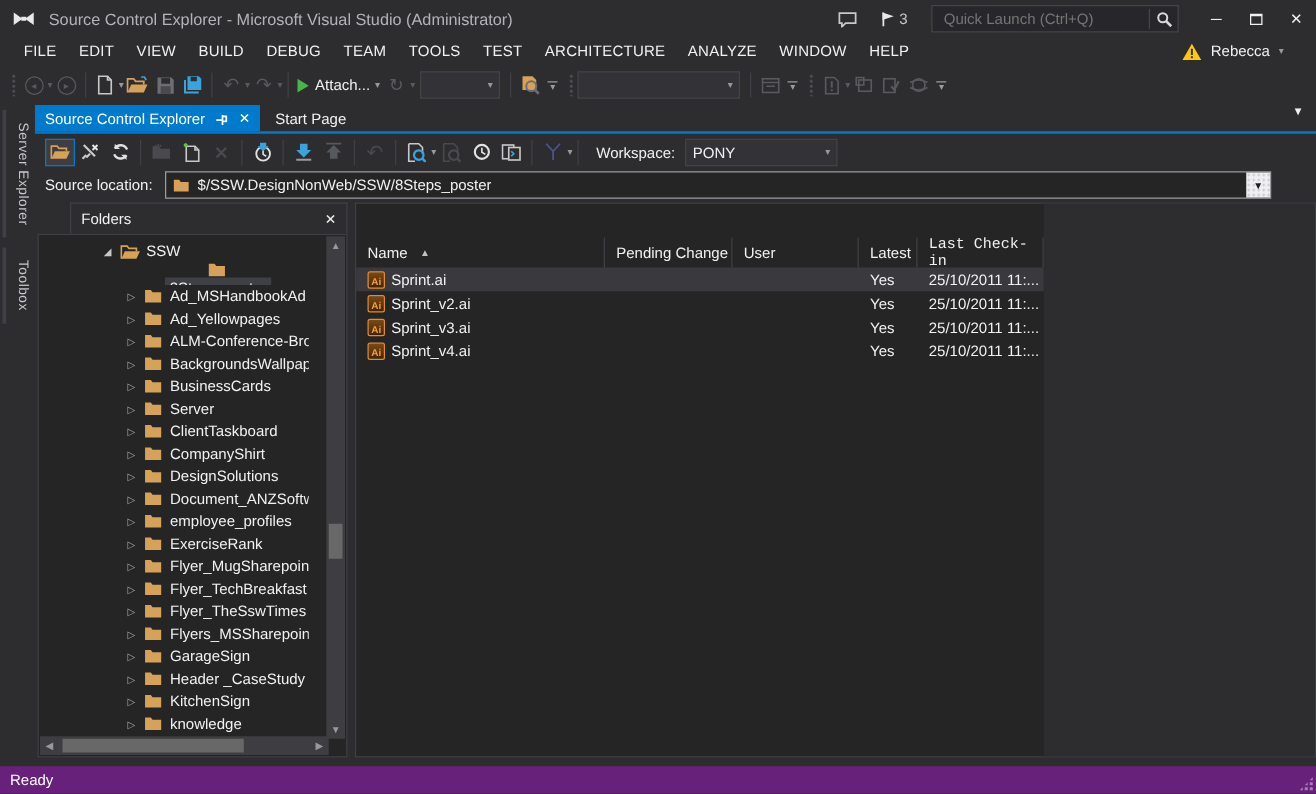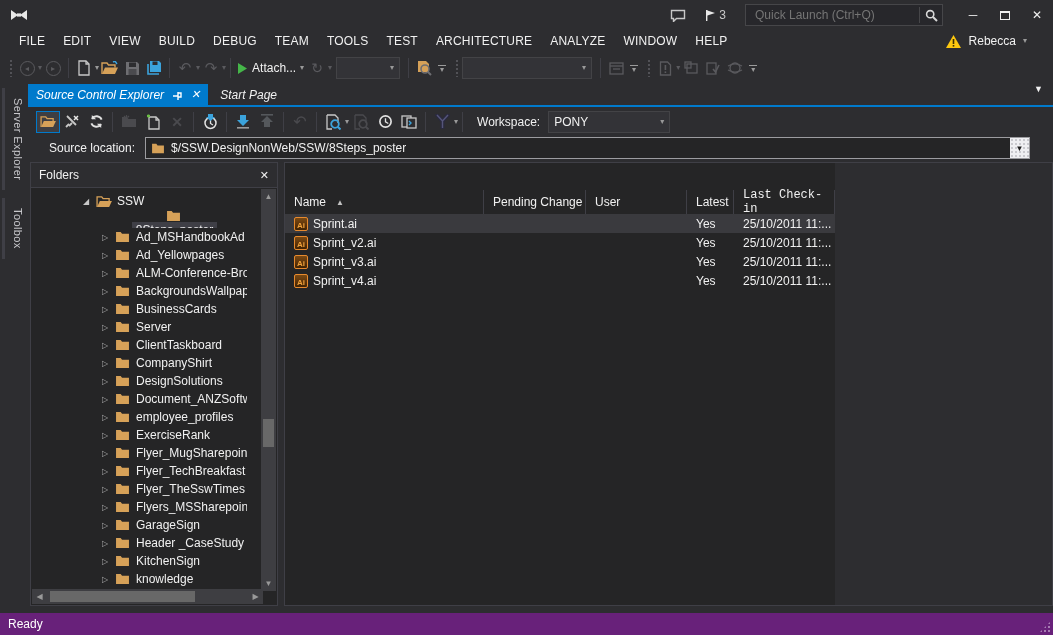--- a/index.html
+++ b/index.html
@@ -48,44 +48,44 @@
   .combo .caret { margin-left:auto; }
   .ovf { display:flex; flex-direction:column; align-items:center; color:#9B9B9B; line-height:4px; font-size:8px; padding:0 3px; }
   .ovf .bar { width:8px; height:1px; background:#9B9B9B; margin-bottom:2px; }
   #attach-label { color:#F1F1F1; margin:0 4px 0 4px; }
 
   
   #side-strip { position:absolute; left:0; top:84px; width:28px; height:522px; background:#2D2D30; }
   .side-tab { writing-mode:vertical-rl; color:#C8C8CC; font-size:11px; letter-spacing:.4px;
      padding:10px 0; margin:4px 0 8px 0; border-left:3px solid #3F3F46; width:22px; text-align:left;
      background:#2D2D30; display:block; margin-left:2px; }
-  #tabrow { position:absolute; left:28px; top:84px; width:1025px; height:23px; display:flex; align-items:flex-start; border-bottom:2px solid #007ACC;font-style:italic; }
+  #tabrow { position:absolute; left:28px; top:84px; width:1025px; height:23px; display:flex; align-items:flex-start; border-bottom:2px solid #007ACC; }
   #tab-active { background:#007ACC; color:#FFFFFF; height:21px; display:flex; align-items:center; padding:0 8px; gap:8px; }
   #tab-inactive { color:#F1F1F1; height:21px; display:flex; align-items:center; padding:0 12px; }
   .tab-glyph { font-size:10px; color:#FFFFFF; }
   #tab-overflow { margin-left:auto; margin-right:10px; color:#F1F1F1; font-size:9px; padding-bottom:5px; }
 
   
   #sce-toolbar { position:absolute; left:28px; top:109px; width:1025px; height:25px; display:flex; align-items:center; padding-left:8px; }
   .sbtn { width:24px; height:22px; display:flex; align-items:center; justify-content:center; }
   .sbtn.sel { border:1px solid #007ACC; background:#3E3E42; }
   #workspace-label { margin:0 8px 0 10px; color:#F1F1F1; }
   #workspace-combo { width:122px; }
 
   
   #srcloc-row { position:absolute; left:28px; top:134px; width:1025px; height:28px; display:flex; align-items:center; }
-  #srcloc-label { margin-left:21px; color:#F1F1F1; }
+  #srcloc-label { margin-left:8px; color:#F1F1F1; }
   #srcloc-combo { margin-left:10px; width:885px; height:22px; border:1px solid #9C9CA0; background:#252526; display:flex; align-items:center; padding-left:5px; }
   #srcloc-text { margin-left:6px; color:#F1F1F1; white-space:nowrap; overflow:hidden; }
   #srcloc-drop { margin-left:auto; width:19px; height:20px; background:#EFEFF2;
      background-image:radial-gradient(circle, #C9C9CE 1px, transparent 1.1px); background-size:4px 4px;
      display:flex; align-items:center; justify-content:center; color:#1E1E1E; font-size:8px; }
 
   
-  #folders-panel { position:absolute; left:30px; top:162px; width:248px; height:348px; }
+  #folders-panel { position:absolute; left:30px; top:162px; width:248px; height:348px;padding-left:26px; }
   #folders-header { height:25px; display:flex; align-items:center; padding:0 8px; border:1px solid #3F3F46; border-bottom:0; background:#2D2D30; }
   #folders-close { margin-left:auto; color:#F1F1F1; font-size:11px; }
   #folders-body { position:absolute; left:0; top:25px; width:248px; height:419px; background:#252526; border:1px solid #3F3F46; overflow:hidden; }
   #folder-tree { position:absolute; left:0; top:4px; width:216px; }
   .tree-row { height:18px; display:flex; align-items:center; white-space:nowrap; overflow:hidden; }
   .expander { width:13px; font-size:8px; color:#C8C8C8; flex:none; }
   .expander.hollow { color:#A8A8A8; }
   .tree-folder { flex:none; width:17px; display:flex; }
   .tree-label { padding:1px 4px; color:#F1F1F1; }
   .tree-label.selected { background:#3F3F46; }
@@ -131,20 +131,21 @@
 <div id="app">
 
   <div id="titlebar">
     <span id="vslogo">
       <svg width="20" height="16" viewBox="0 0 20 16">
           <path d="M2 3 L9 8 L2 13 Z" fill="#E8E8E8"></path>
           <path d="M18 3 L11 8 L18 13 Z" fill="#E8E8E8"></path>
           <rect x="8" y="6.4" width="4" height="3.2" fill="#E8E8E8"></rect>
         </svg>
     </span>
+    <span id="window-title">Source Control Explorer - Microsoft Visual Studio (Administrator)</span>
     <div id="title-right">
       <span class="title-ico">
         <svg width="16" height="13" viewBox="0 0 16 13">
             <path d="M1.5 1.5 h13 v8 h-8 l-3 3 v-3 h-2 z" fill="none" stroke="#C8C8C8" stroke-width="1.4"></path>
           </svg>
       </span>
       <span class="title-ico">
         <svg width="13" height="13" viewBox="0 0 13 13">
             <path d="M2 1 L11 4 L2 7 Z" fill="#E8E8E8"></path>
             <rect x="2" y="1" width="1.4" height="11" fill="#E8E8E8"></rect>

